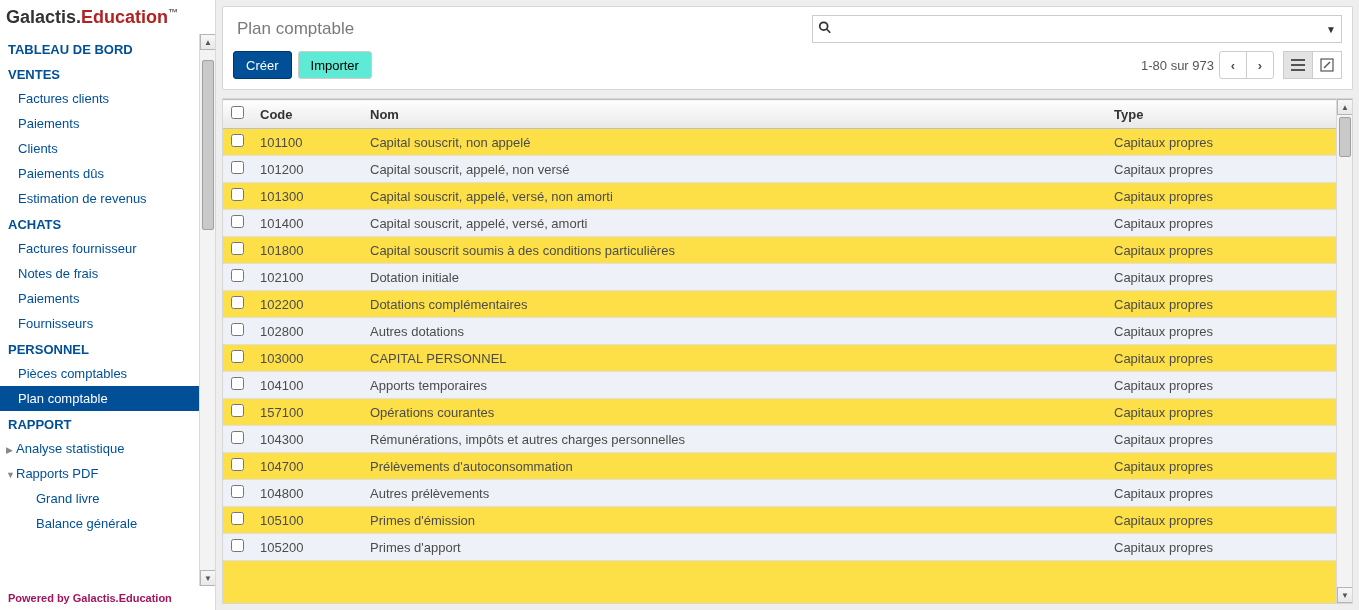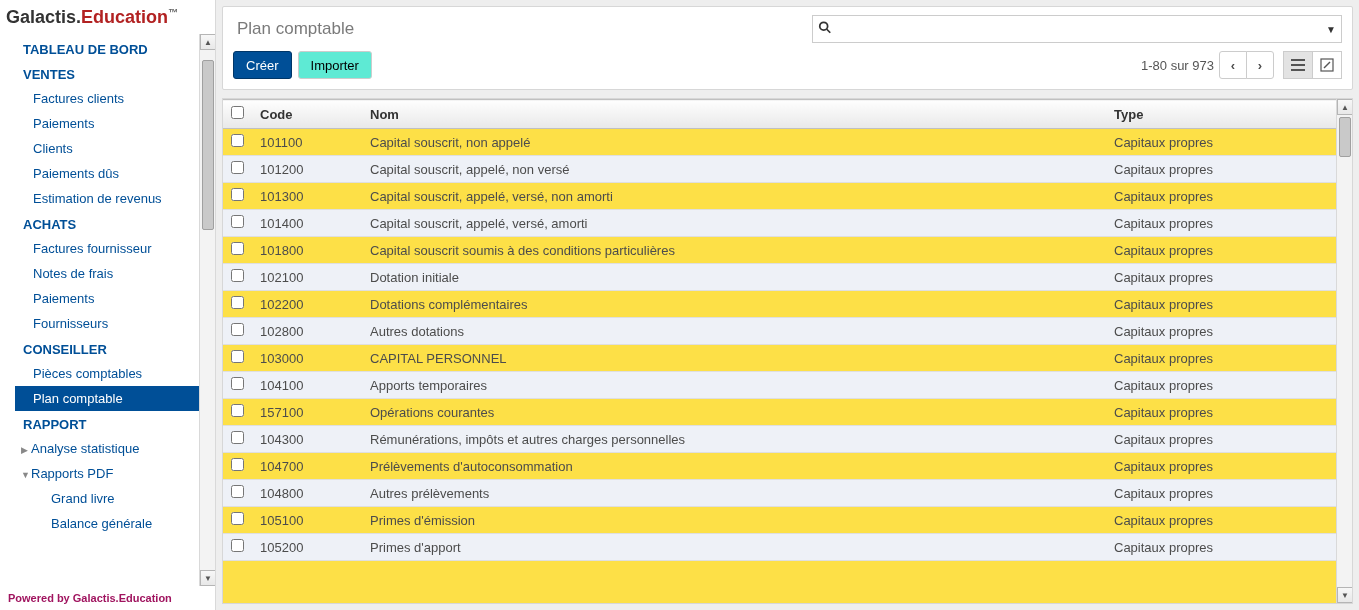--- a/index.html
+++ b/index.html
@@ -8,21 +8,21 @@
 
 
 .sidebar { width: 216px; background: #fff; border-right: 1px solid #d9d9d9; display: flex; flex-direction: column; }
 .logo { padding: 8px 6px 8px 6px; font-size: 18px; font-weight: bold; line-height: 1; }
 .logo-a { color: #333; }
 .logo-b { color: #b22222; }
 .logo-tm { font-size: 10px; color: #666; vertical-align: super; }
 
 .nav-scroll { flex: 1 1 auto; overflow: hidden; position: relative; }
 .nav-scroll::-webkit-scrollbar { width: 16px; }
-.nav-inner { padding: 2px 15px; }
+.nav-inner { padding: 2px 0; }
 
 .heading { color: #004f97; font-weight: bold; padding: 6px 8px 4px; font-size: 13px; }
 .nav-link { display: block; color: #004f97; padding: 5px 8px 5px 18px; cursor: pointer; font-size: 13px; }
 .nav-active { background: #004f97; color: #fff; }
 .nav-sublink { display: block; color: #004f97; padding: 5px 8px 5px 36px; font-size: 13px; cursor: pointer; }
 
 .tree-item { color: #004f97; padding: 5px 8px 5px 6px; cursor: pointer; font-size: 13px; }
 .tree-caret { display: inline-block; width: 10px; font-size: 9px; color: #888; }
 .footer-link { font-size: 11px; color: #a0145f; font-weight: bold; padding: 6px 8px; }
 
@@ -92,21 +92,21 @@
         <a class="nav-link">Clients</a>
         <a class="nav-link">Paiements dûs</a>
         <a class="nav-link">Estimation de revenus</a>
 
         <div class="heading">ACHATS</div>
         <a class="nav-link">Factures fournisseur</a>
         <a class="nav-link">Notes de frais</a>
         <a class="nav-link">Paiements</a>
         <a class="nav-link">Fournisseurs</a>
 
-        <div class="heading">CONSEILLER</div>
+        <div class="heading">PERSONNEL</div>
         <a class="nav-link">Pièces comptables</a>
         <a class="nav-link nav-active">Plan comptable</a>
 
         <div class="heading">RAPPORT</div>
         <div class="tree-item"><span class="tree-caret">▶</span><span>Analyse statistique</span></div>
         <div class="tree-item"><span class="tree-caret">▼</span><span>Rapports PDF</span></div>
         <a class="nav-sublink">Grand livre</a>
         <a class="nav-sublink">Balance générale</a>
 
       </div>

